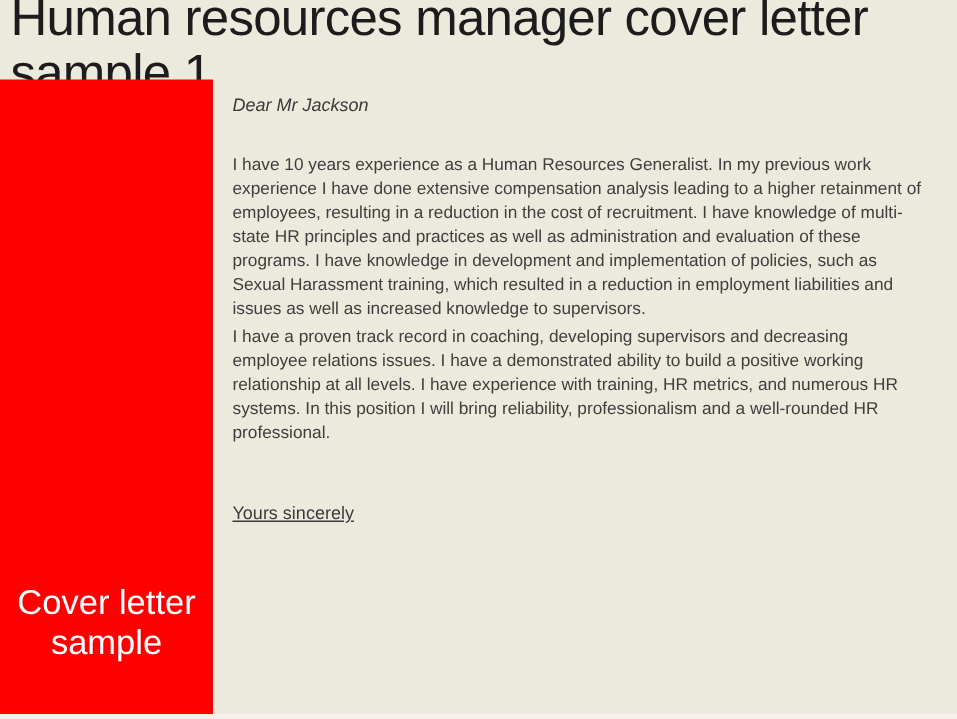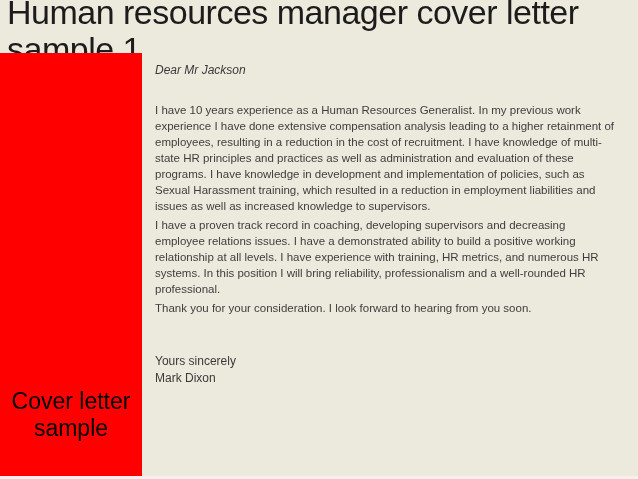--- a/index.html
+++ b/index.html
@@ -39,21 +39,21 @@
     display: flex;
     flex-direction: column;
     justify-content: flex-end;
     align-items: center;
     padding-bottom: 34px;
   }
   .red-panel-label {
     font-size: 23px;
     line-height: 27px;
     text-align: center;
-    color: #000000;
+    color: #ffffff;
     width: 130px;
   }
   .letter {
     position: absolute;
     left: 155px;
     top: 62px;
     width: 462px;
     z-index: 1;
     color: #3e3e3e;
   }
@@ -68,20 +68,21 @@
     font-size: 11.5px;
     line-height: 16px;
     margin: 0 0 3px 0;
     color: #3e3e3e;
   }
   .letter .sign-block {
     margin-top: 37px;
     font-size: 12px;
     line-height: 17px;
     color: #3a3a3a;
+    text-decoration: underline;
   }
   .bottom-strip {
     position: absolute;
     left: 0;
     bottom: 0;
     width: 100%;
     height: 3px;
     background: #f7efec;
     z-index: 3;
   }
@@ -95,23 +96,21 @@
 
   <div class="red-panel">
     <div class="red-panel-label">Cover letter sample</div>
   </div>
 
   <div class="letter">
     <div class="greeting">Dear Mr Jackson</div>
 
     <p class="body-par">I have 10 years experience as a Human Resources Generalist. In my previous work experience I have done extensive compensation analysis leading to a higher retainment of employees, resulting in a reduction in the cost of recruitment. I have knowledge of multi-state HR principles and practices as well as administration and evaluation of these programs. I have knowledge in development and implementation of policies, such as Sexual Harassment training, which resulted in a reduction in employment liabilities and issues as well as increased knowledge to supervisors.</p>
     <p class="body-par">I have a proven track record in coaching, developing supervisors and decreasing employee relations issues. I have a demonstrated ability to build a positive working relationship at all levels. I have experience with training, HR metrics, and numerous HR systems. In this position I will bring reliability, professionalism and a well-rounded HR professional.</p>
-    <p class="body-par">Thank you for your consideration. I look forward to hearing from you soon.</p>
 
     <div class="sign-block">
       <div>Yours sincerely</div>
-      <div>Mark Dixon</div>
     </div>
   </div>
 
   <div class="bottom-strip"></div>
 
 </div>
 
 </body></html>

